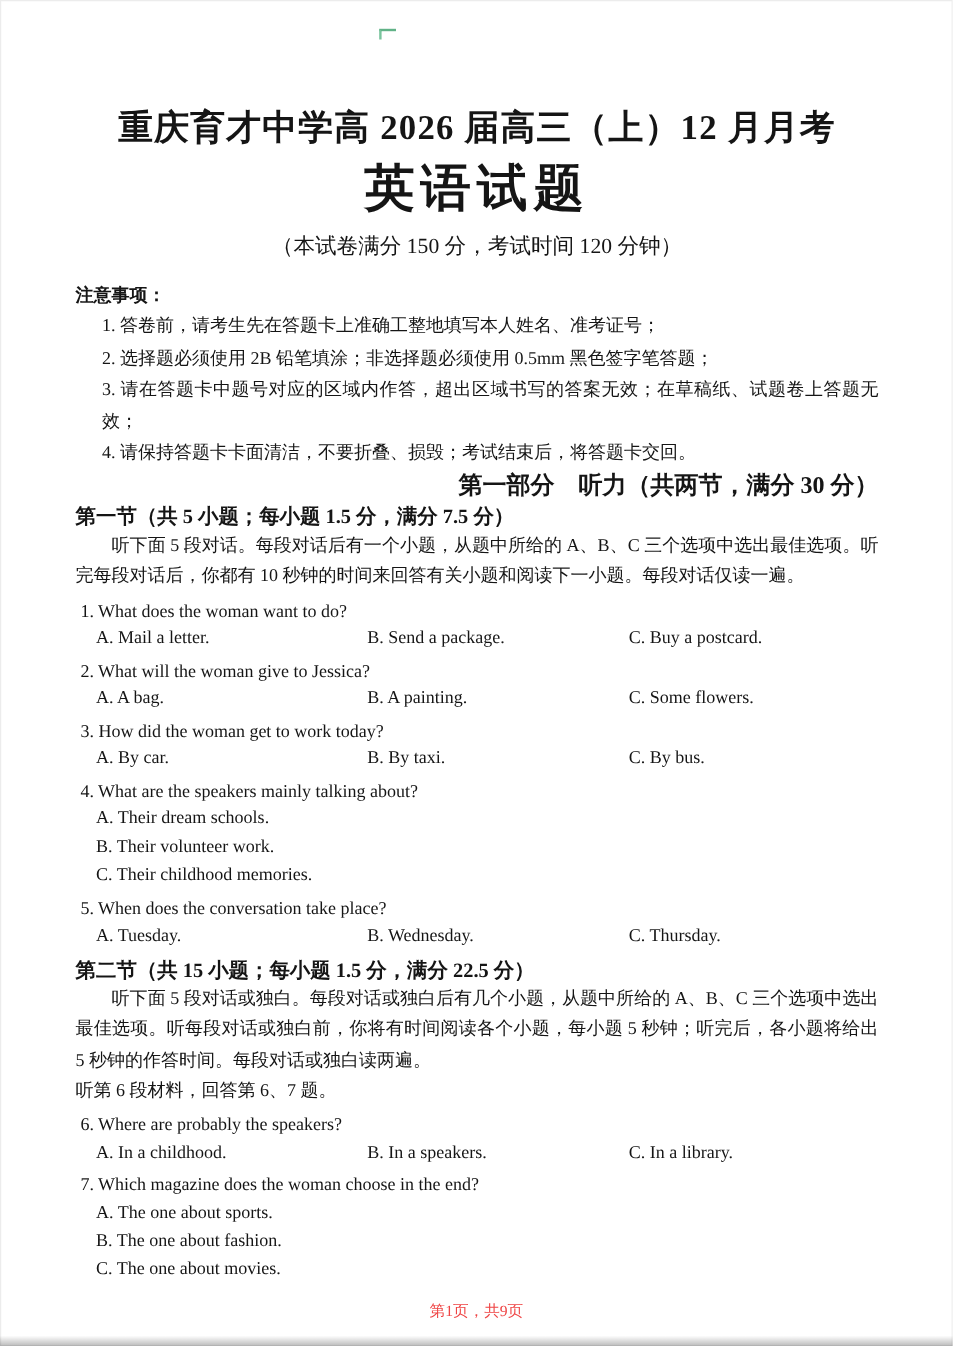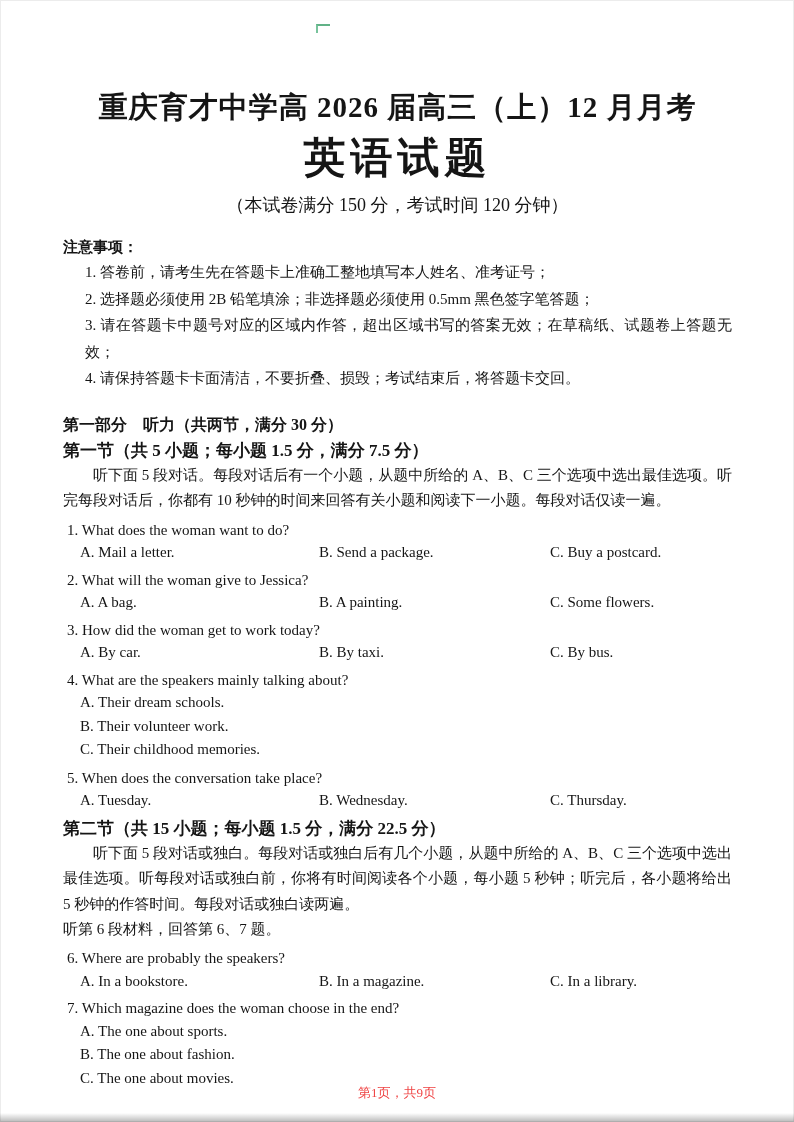--- a/index.html
+++ b/index.html
@@ -55,45 +55,44 @@
   }
   .notice-heading {
     margin-top: 20px;
     font-weight: bold;
     font-size: 15px;
     line-height: 24px;
   }
   .notice-items { padding-left: 22px; }
   .notice-item { line-height: 26.5px; text-align: justify; }
   .part-heading {
-    margin-top: 20px;
     font-weight: bold;
-    font-size: 16px;
+    font-size: 20px;
     line-height: 26px;
+    text-align: right;
   }
   .section-heading {
     font-weight: bold;
     font-size: 17px;
     line-height: 25px;
   }
   .instructions {
     text-indent: 2em;
     text-align: justify;
     line-height: 25.5px;
     margin: 0;
   }
   .material-note { line-height: 25px; }
   .question { margin: 4px; }
   .q-text { line-height: 22.5px; padding-top: 1px; }
   .options-row {
     display: grid;
     grid-template-columns: 226px 218px 1fr;
     padding-left: 13px;
     line-height: 22.5px;
-    gap: 13px;
   }
   .options-stacked { padding-left: 13px; }
   .options-stacked .option { display: block; line-height: 23.5px; }
   .footer {
     position: absolute; bottom: 20px; left: 0; right: 0;
     text-align: center;
     font-size: 13px;
     color: #ef4444;
   }
 </style>
@@ -167,22 +166,22 @@
       </div>
     </div>
 
     <div class="section-heading">第二节（共 15 小题；每小题 1.5 分，满分 22.5 分）</div>
     <p class="instructions">听下面 5 段对话或独白。每段对话或独白后有几个小题，从题中所给的 A、B、C 三个选项中选出最佳选项。听每段对话或独白前，你将有时间阅读各个小题，每小题 5 秒钟；听完后，各小题将给出 5 秒钟的作答时间。每段对话或独白读两遍。</p>
     <div class="material-note">听第 6 段材料，回答第 6、7 题。</div>
 
     <div class="question">
       <div class="q-text">6. Where are probably the speakers?</div>
       <div class="options-row">
-        <span class="option">A. In a bookstore.</span>
-        <span class="option">B. In a magazine.</span>
+        <span class="option">A. In a childhood.</span>
+        <span class="option">B. In a speakers.</span>
         <span class="option">C. In a library.</span>
       </div>
     </div>
 
     <div class="question">
       <div class="q-text">7. Which magazine does the woman choose in the end?</div>
       <div class="options-stacked">
         <span class="option">A. The one about sports.</span>
         <span class="option">B. The one about fashion.</span>
         <span class="option">C. The one about movies.</span>

